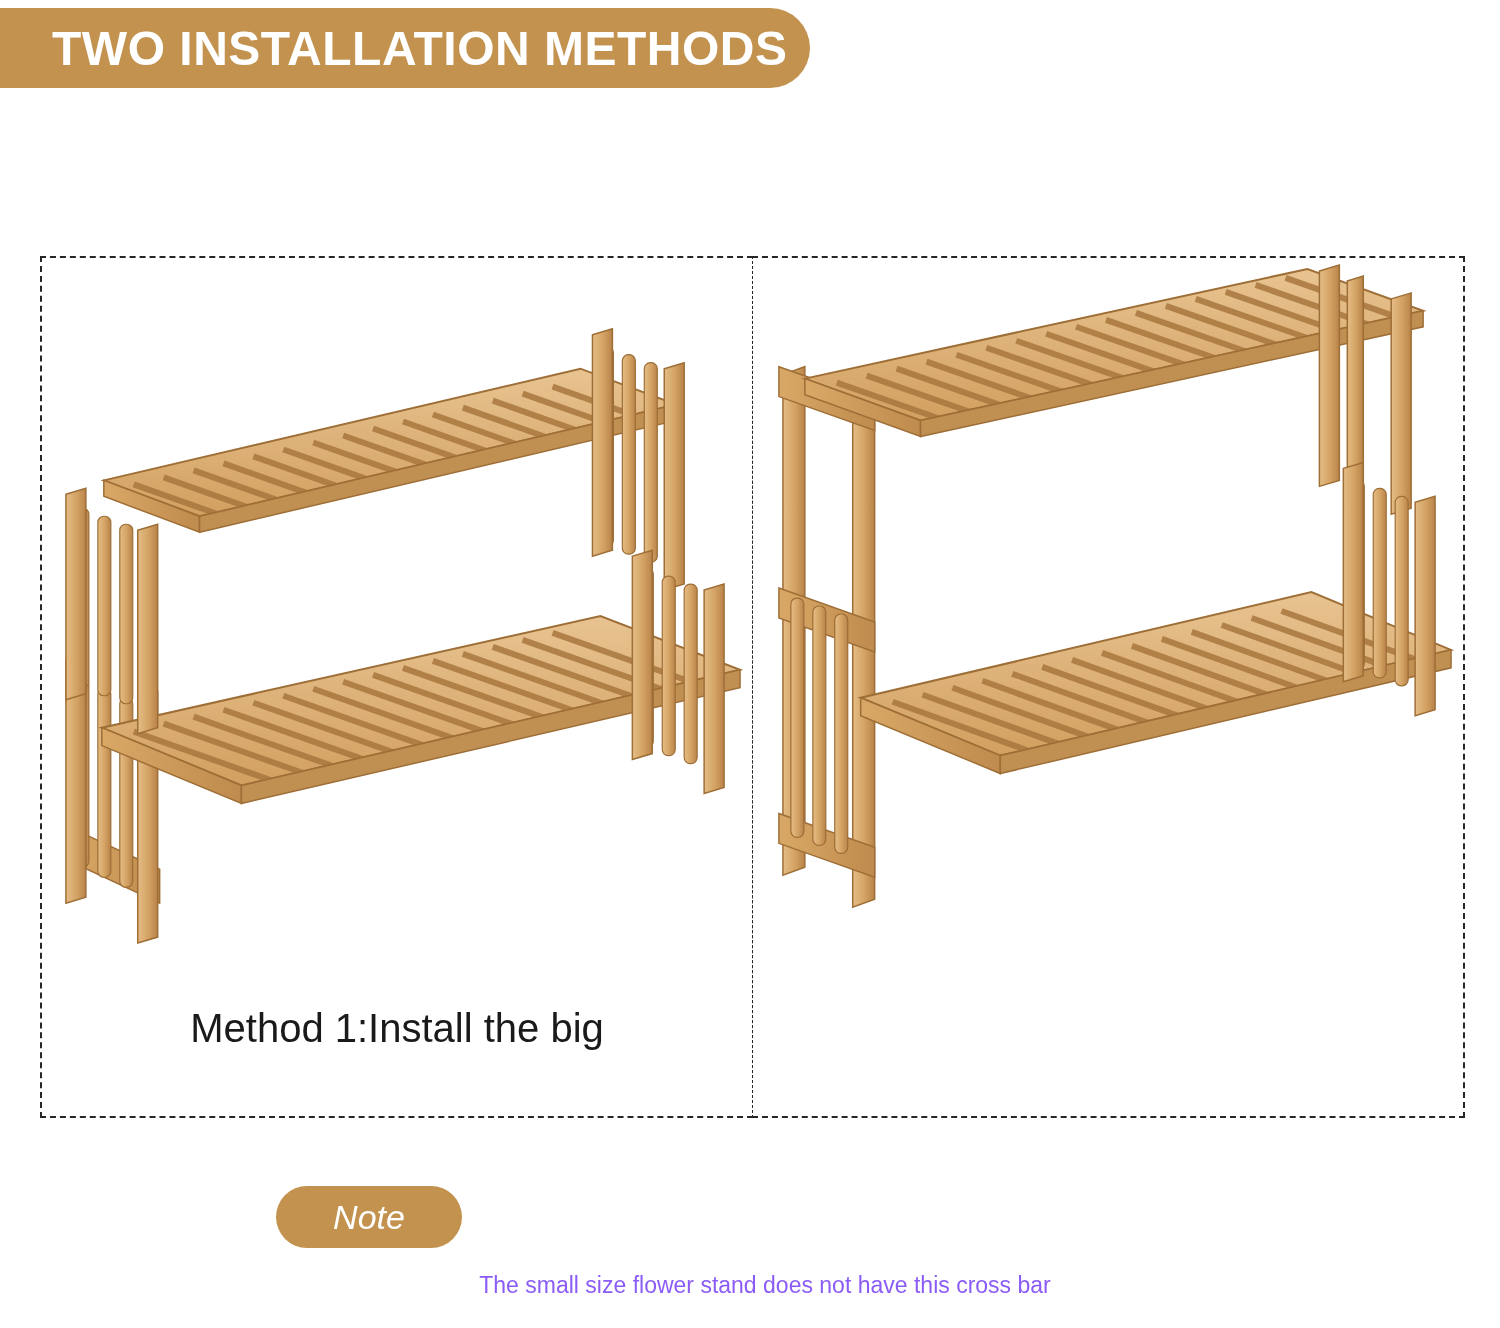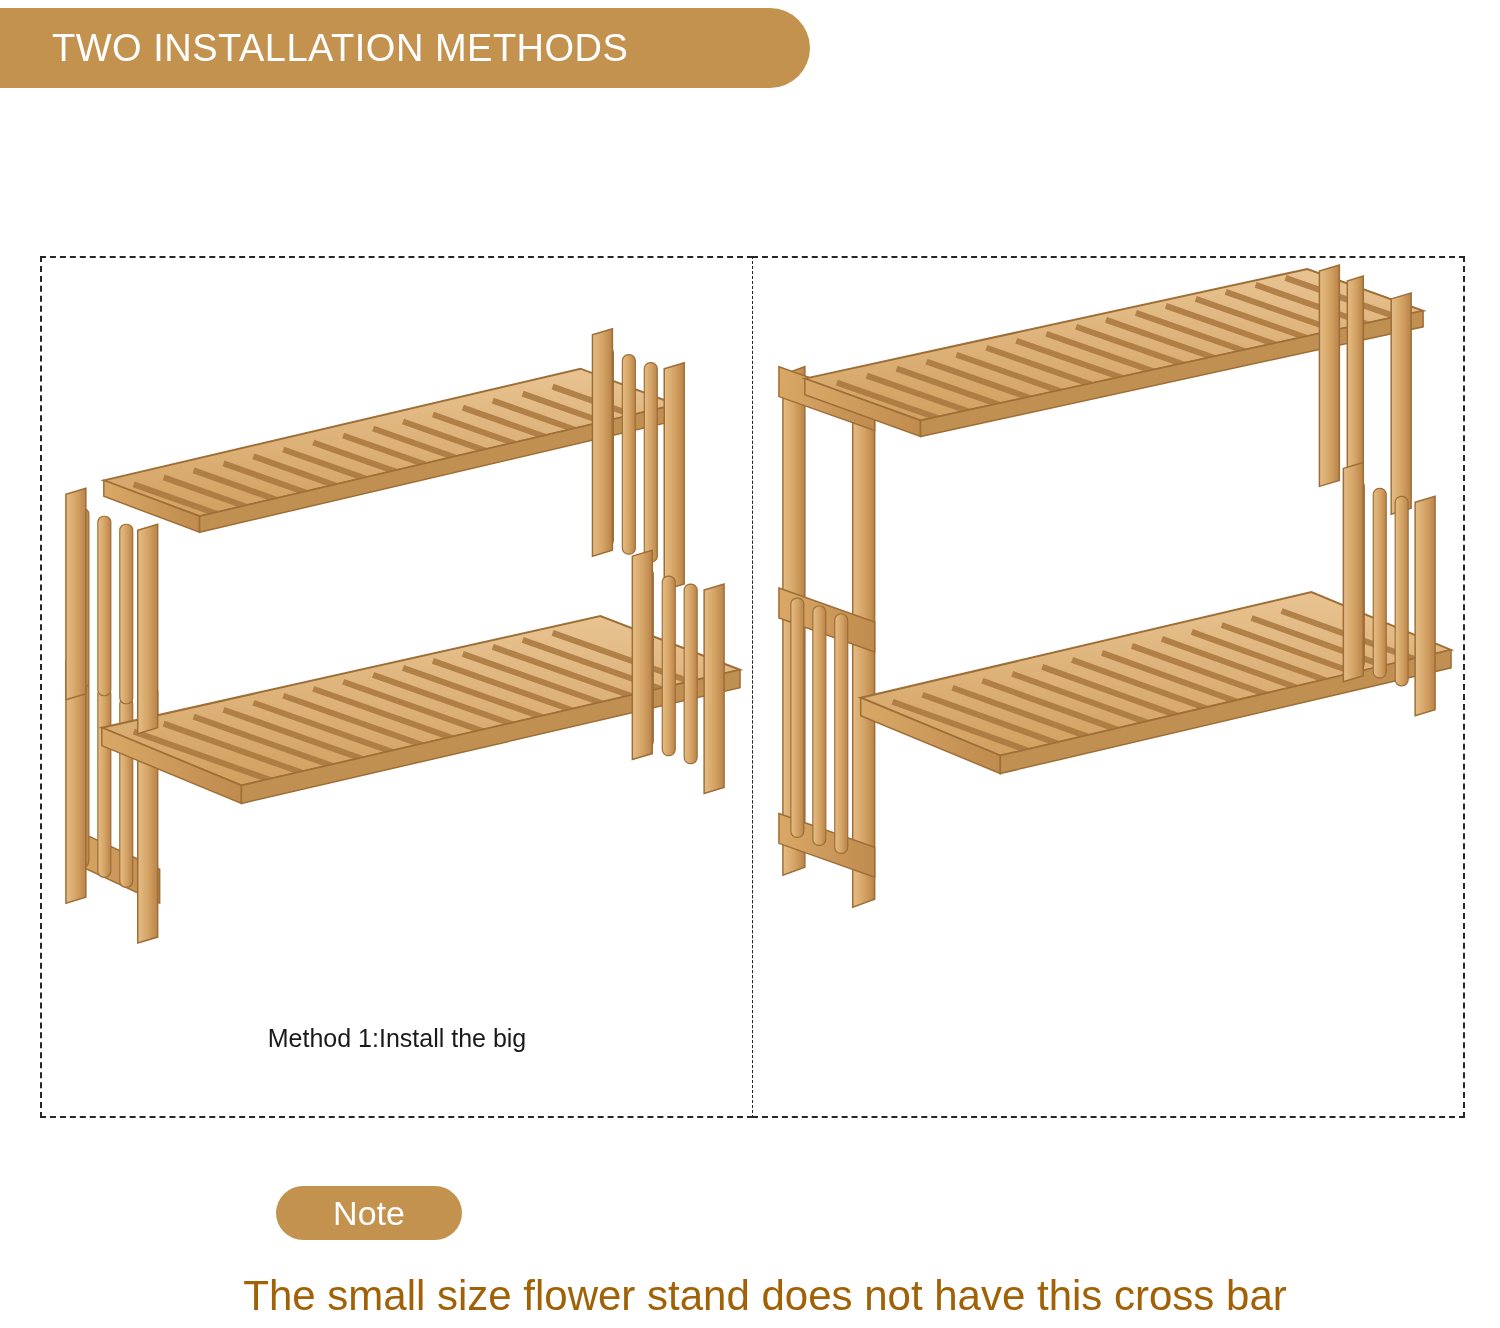--- a/index.html
+++ b/index.html
@@ -23,22 +23,22 @@
     width: 850px;
     height: 80px;
     background: #c2924e;
     border-radius: 0 44px 44px 0;
     display: flex;
     align-items: center;
     justify-content: flex-start;
   }
   .header-title {
     color: #ffffff;
-    font-size: 38px;
-    font-weight: normal;
+    font-size: 48px;
+    font-weight: bold;
     letter-spacing: 0.5px;
     margin-left: 92px;
     white-space: nowrap;
   }
 
   
   .panels {
     position: absolute;
     left: 40px;
     top: 256px;
@@ -52,21 +52,21 @@
     border: 2px dashed #262626;
   }
   .panel.left  { border-right-width: 1px; }
   .panel.right { border-left-width: 1px; margin-left: -1px; }
 
   .panel-caption {
     position: absolute;
     left: 0; right: 0;
     bottom: 62px;
     text-align: center;
-    font-size: 25px;
+    font-size: 40px;
     color: #1a1a1a;
     line-height: 1.28;
     padding: 0 60px;
   }
   .panel-caption .l2 { display: block; }
 
   
   .stage {
     position: absolute;
     left: 0; top: 0;
@@ -74,39 +74,40 @@
     height: 700px;
   }
   .stage svg { display: block; width: 100%; height: 100%; }
 
   
   .note-pill {
     position: absolute;
     left: 276px;
     top: 1186px;
     width: 186px;
-    height: 54px;
+    height: 62px;
     background: #c2924e;
     border-radius: 32px;
     display: flex;
     align-items: center;
     justify-content: center;
+    font-style: italic;
   }
   .note-pill span {
     color: #ffffff;
     font-size: 34px;
     font-weight: normal;
   }
   .note-text {
     position: absolute;
     left: 0; right: 0;
     top: 1272px;
     text-align: center;
-    font-size: 42px;
-    color: #a16207;
+    font-size: 23px;
+    color: #8b5cf6;
     padding-left: 30px;
   }
 </style>
 </head>
 <body>
 
 <div class="header-banner">
   <div class="header-title">TWO INSTALLATION METHODS</div>
 </div>
 

